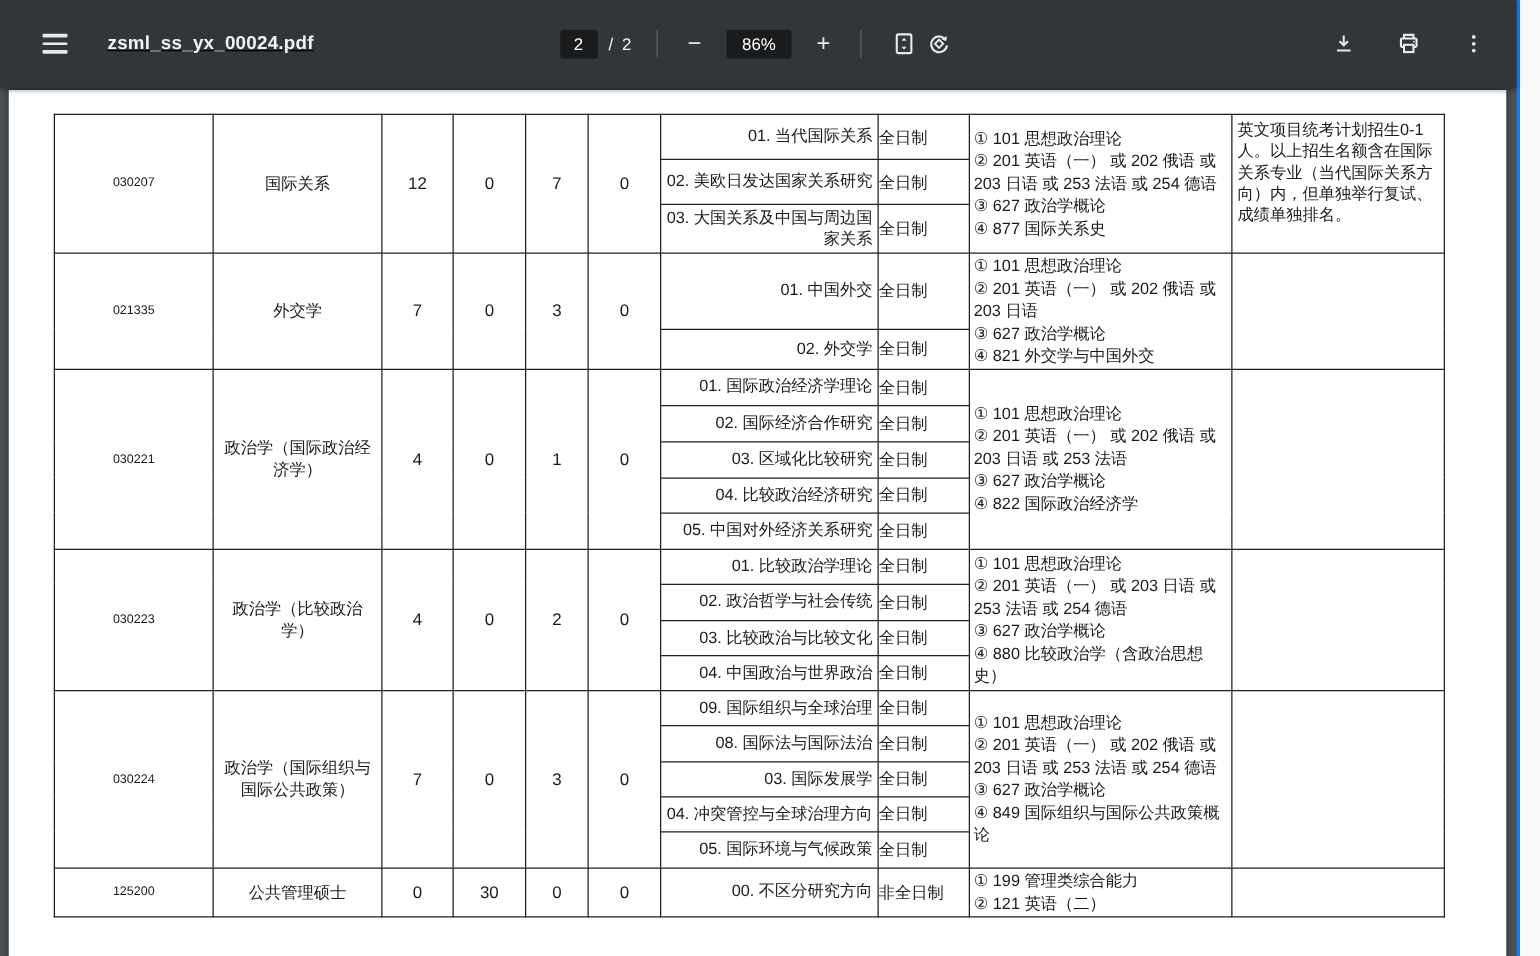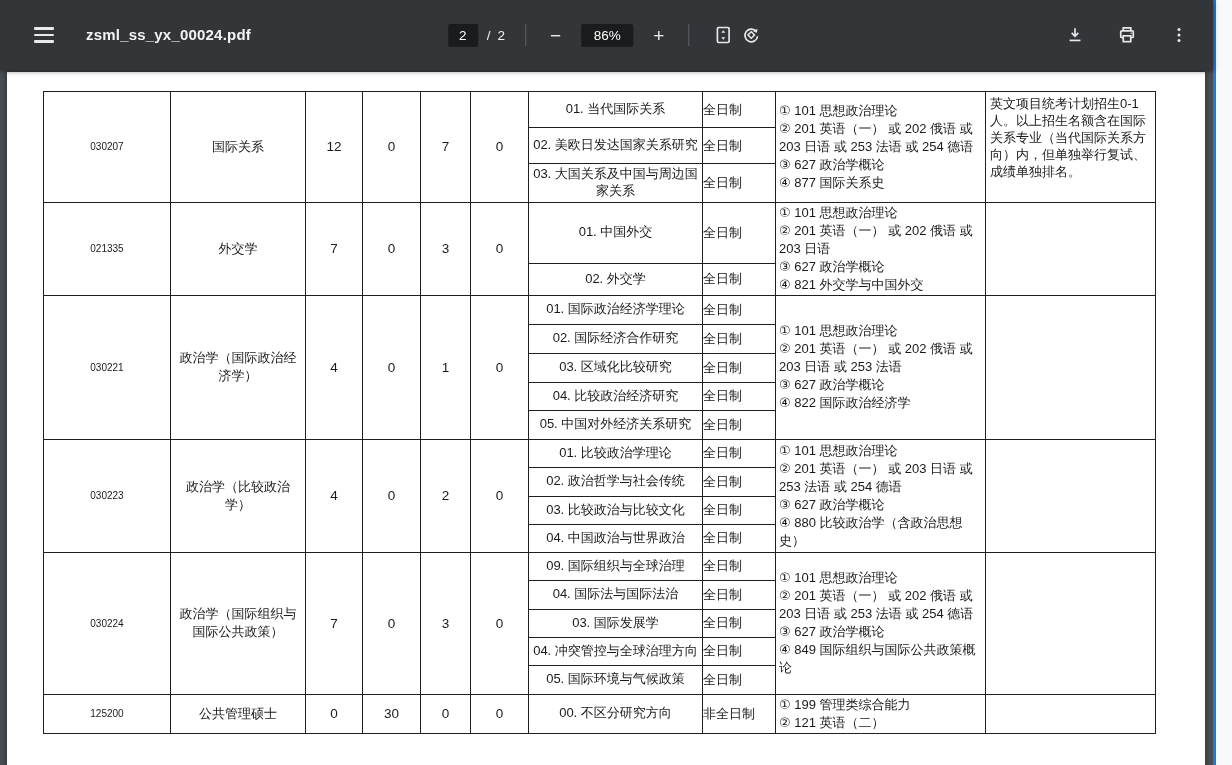--- a/index.html
+++ b/index.html
@@ -1,18 +1,18 @@
 <!DOCTYPE html>
 <html style="--toolbar-bg: #323639; --toolbar-field-bg: #191b1c; --viewer-bg: #4b4e52; --accent-blue: #1f7ae0; --rail-bg: #f8f9fa; --page-bg: #ffffff; --table-border: #1f1f1f; --table-text: #1a1a1a;"><head>
 <meta charset="utf-8">
 <style>
   * { margin:0; padding:0; box-sizing:border-box; }
   html,body { width:1232px; height:765px; overflow:hidden;
     font-family:"Liberation Sans","DejaVu Sans",sans-serif; }
-  .window { display:flex; width:1232px; height:765px; background:#0c4a6e; }
+  .window { display:flex; width:1232px; height:765px; background:#0c4a6e;text-decoration:underline; }
   .main-pane { width:1213px; height:765px; display:flex; flex-direction:column;
     background:var(--viewer-bg,#4b4e52); position:relative; }
   .accent-line { width:3px; height:765px; background:var(--accent-blue,#1f7ae0); }
   .scroll-rail { width:16px; height:765px; background:var(--rail-bg,#f8f9fa); }
 
   
   .toolbar { height:70px; flex:0 0 70px; background:var(--toolbar-bg,#323639);
     color:#e8eaed; display:flex; align-items:center; position:relative; z-index:5;
     box-shadow:0 1px 5px rgba(0,0,0,.55); }
   .tb-left { display:flex; align-items:center; gap:28px; padding-left:30px; }
@@ -40,21 +40,21 @@
     background:var(--page-bg,#ffffff); box-shadow:0 0 6px rgba(0,0,0,.45); }
 
   
   table.catalog { border-collapse:collapse; table-layout:fixed;
     margin:19px 0 0 36px; width:1112px;
     color:var(--table-text,#1a1a1a); font-size:13px; }
   table.catalog td { border:1px solid var(--table-border,#1f1f1f); overflow:hidden; }
   td.cell-code   { text-align:center; vertical-align:middle; font-size:10px; }
   td.cell-major  { text-align:center; vertical-align:middle; padding:2px 4px; line-height:1.4; }
   td.cell-num    { text-align:center; vertical-align:middle; font-size:13.5px; }
-  td.cell-direction { text-align:center; vertical-align:middle; padding:2px 4px; line-height:1.3; }
+  td.cell-direction { text-align:right; vertical-align:middle; padding:2px 4px; line-height:1.3; }
   td.cell-mode   { text-align:left; vertical-align:middle; }
   td.cell-exam   { text-align:left; vertical-align:middle; padding:1px 3px; line-height:18px; }
   td.cell-exam div { white-space:normal; }
   td.cell-remark { text-align:left; vertical-align:top; padding:3px 4px; line-height:17px; }
 </style>
 </head>
 <body>
 
 <div class="window">
   <div class="main-pane">
@@ -257,21 +257,21 @@
                 <td class="cell-mode">全日制</td>
                 <td class="cell-exam" rowspan="5">
                   <div>① 101 思想政治理论</div>
                   <div>② 201 英语（一） 或 202 俄语 或 203 日语 或 253 法语 或 254 德语</div>
                   <div>③ 627 政治学概论</div>
                   <div>④ 849 国际组织与国际公共政策概论</div>
                 </td>
                 <td class="cell-remark" rowspan="5"></td>
               </tr>
               <tr style="height: 29px;">
-                <td class="cell-direction">04. 国际法与国际法治</td>
+                <td class="cell-direction">08. 国际法与国际法治</td>
                 <td class="cell-mode">全日制</td>
               </tr>
               <tr style="height: 28px;">
                 <td class="cell-direction">03. 国际发展学</td>
                 <td class="cell-mode">全日制</td>
               </tr>
               <tr style="height: 28px;">
                 <td class="cell-direction">04. 冲突管控与全球治理方向</td>
                 <td class="cell-mode">全日制</td>
               </tr>

